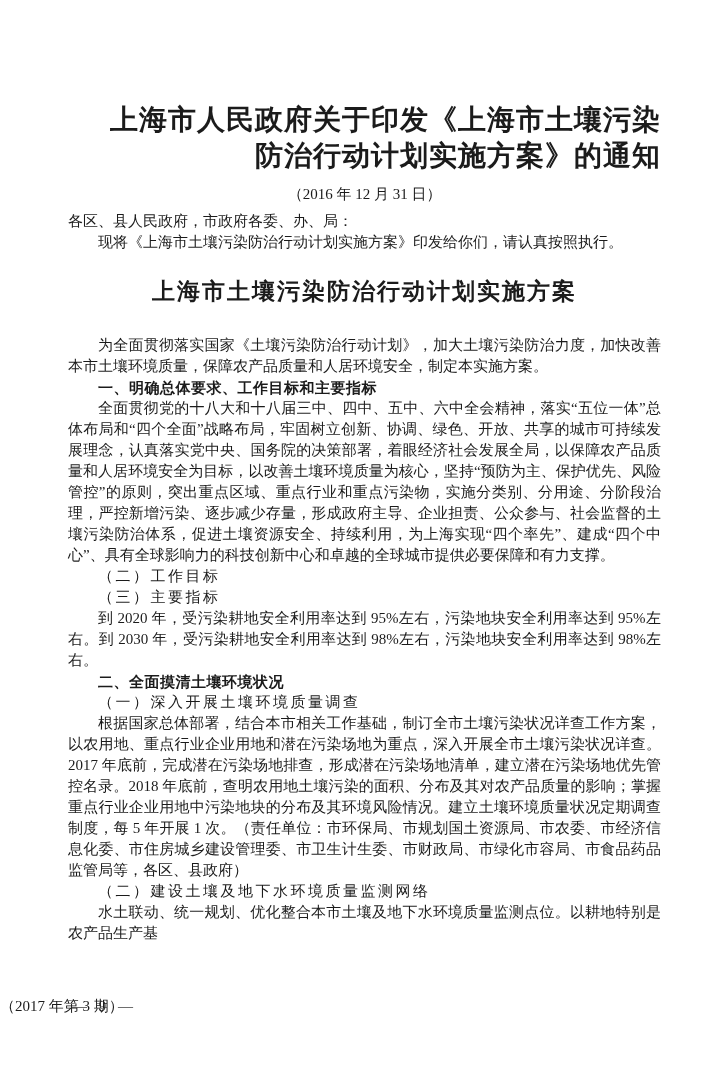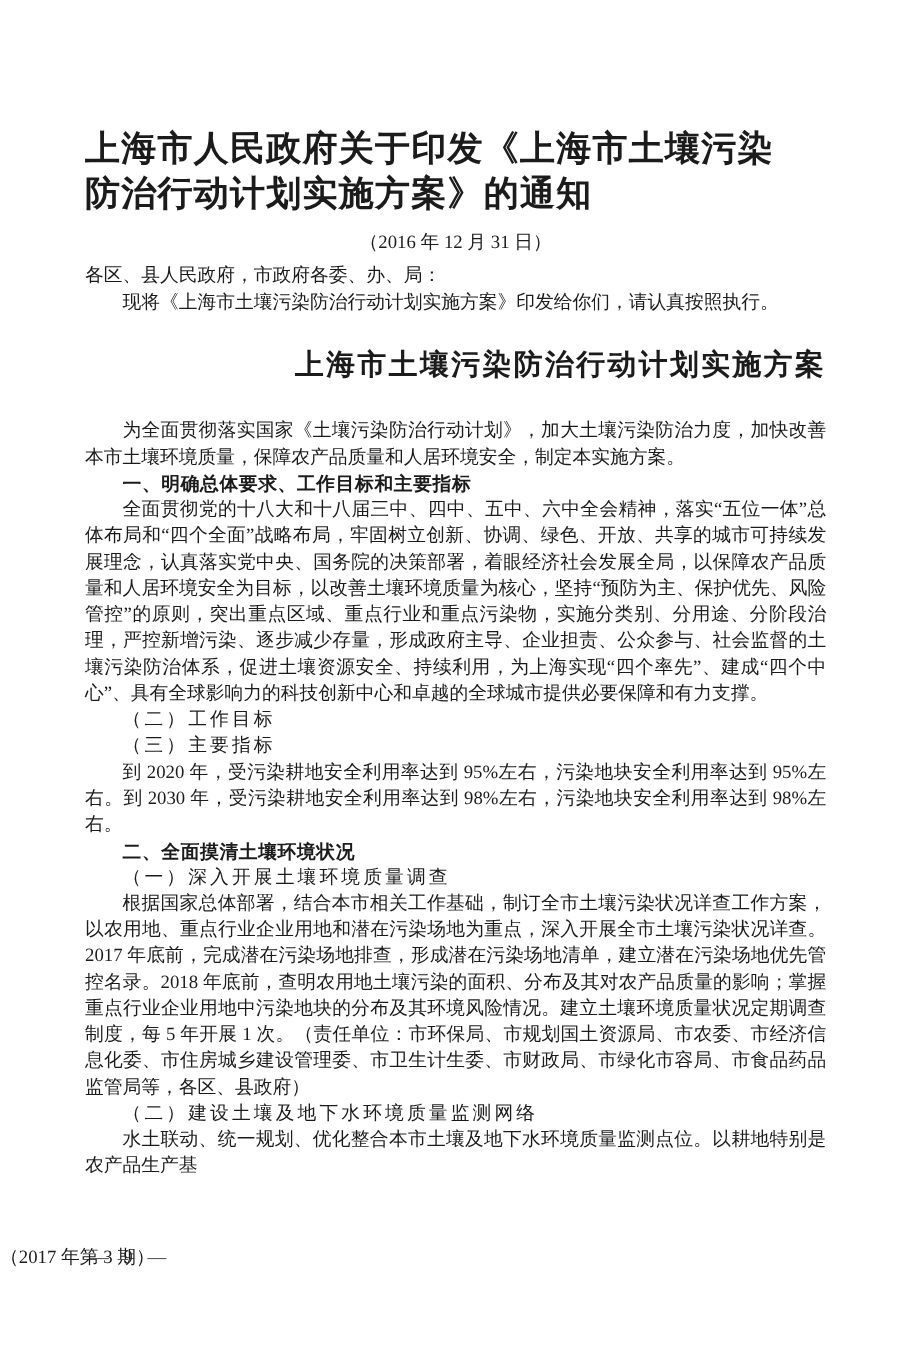--- a/index.html
+++ b/index.html
@@ -18,21 +18,21 @@
     position: absolute;
     left: 68px;
     top: 0;
     width: 593px;
   }
   .notice-title {
     margin-top: 102px;
     font-size: 28px;
     line-height: 36px;
     font-weight: bold;
-    text-align: left;
+    text-align: right;
     white-space: pre-line;
     letter-spacing: 1px;
   }
   .notice-date {
     margin-top: 10px;
     font-size: 15px;
     line-height: 20px;
     text-align: center;
   }
   .doc-number {
@@ -51,21 +51,21 @@
     font-size: 15px;
     line-height: 21px;
     text-indent: 2em;
     text-align: justify;
   }
   .plan-title {
     margin-top: 22px;
     font-size: 23px;
     line-height: 33px;
     font-weight: bold;
-    text-align: right;
+    text-align: center;
     letter-spacing: 2px;
   }
   .intro {
     margin-top: 27px;
   }
   .para {
     font-size: 15px;
     line-height: 21px;
     text-indent: 2em;
     text-align: justify;

